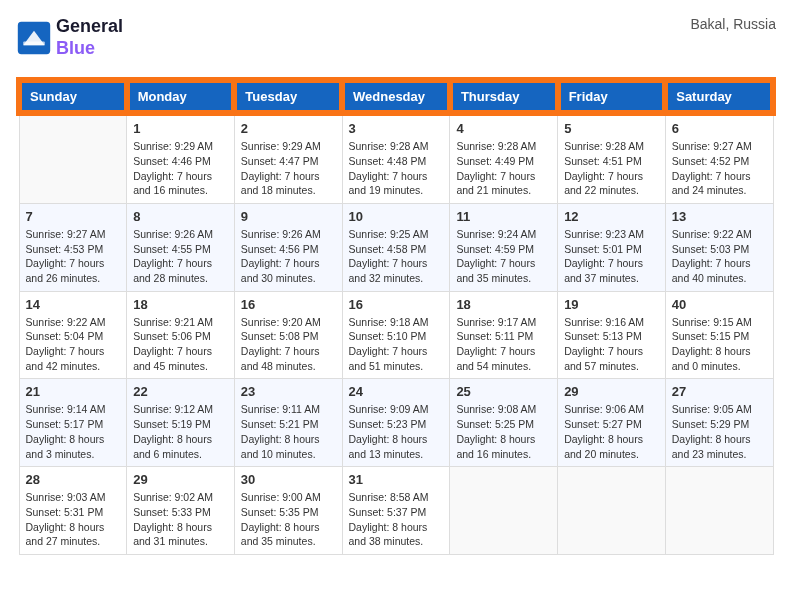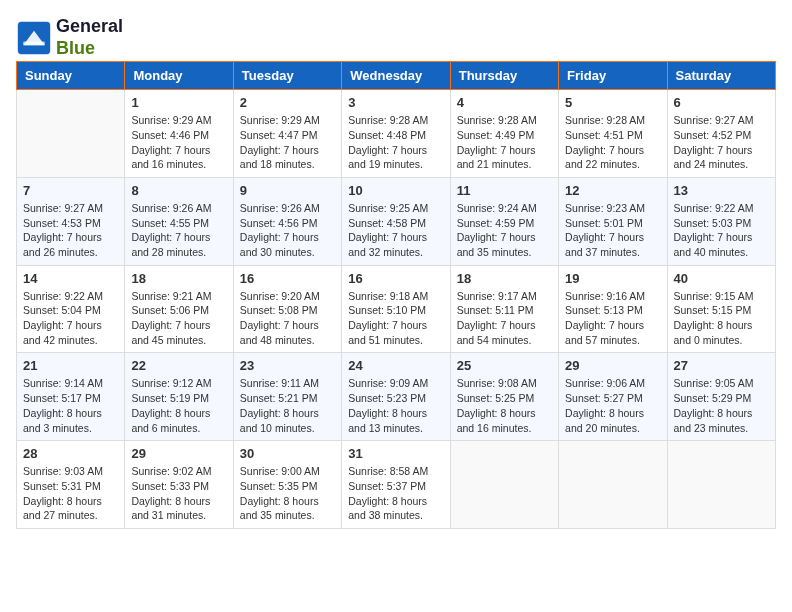--- a/index.html
+++ b/index.html
@@ -7,21 +7,21 @@
       font-family: Arial, sans-serif;
       background: #fff;
       width: 792px;
       min-height: 612px;
       padding: 16px;
     }
     .header {
       display: flex;
       justify-content: space-between;
       align-items: flex-start;
-      margin-bottom: 2px;
+      margin-bottom: 18px;
     }
     .logo {
       display: flex;
       align-items: center;
     }
     .logo-text {
       font-size: 18px;
       font-weight: bold;
       color: #1a1a2e;
       line-height: 1.2;
@@ -47,21 +47,21 @@
       width: 100%;
       border-collapse: collapse;
     }
     .calendar th {
       background-color: #1565c0;
       color: #fff;
       text-align: left;
       padding: 6px 8px;
       font-size: 13px;
       font-weight: bold;
-      border: 1px solid #f97316;
+      border: 6px solid #f97316;
     }
     .calendar td {
       border: 1px solid #ddd;
       vertical-align: top;
       padding: 5px 6px;
       width: 108px;
       min-height: 80px;
       font-size: 11px;
       color: #333;
       background: #fff;
@@ -89,24 +89,25 @@
 
 <div class="header">
   <div class="logo">
     <svg class="logo-icon" viewBox="0 0 40 40">
       <rect x="2" y="2" width="36" height="36" rx="4" fill="#1565c0"></rect>
       <polygon points="8,28 20,12 32,28" fill="white" opacity="0.9"></polygon>
       <rect x="8" y="24" width="24" height="4" rx="1" fill="white" opacity="0.7"></rect>
     </svg>
     <div class="logo-text">
       <div>General</div>
-      <div style="color:#4d7c0f;">Blue</div>
+      <div style="color:#8b5cf6;">Blue</div>
     </div>
   </div>
   <div class="title-block">
+    <div class="location">Bakal, Russia</div>
   </div>
 </div>
 
 <table class="calendar">
   <thead>
     <tr>
     <th>Sunday</th>
         <th>Monday</th>
         <th>Tuesday</th>
         <th>Wednesday</th>

